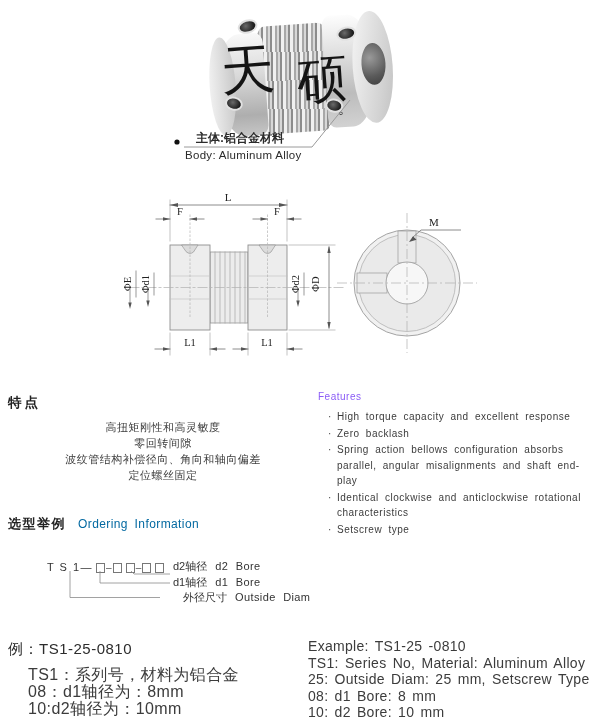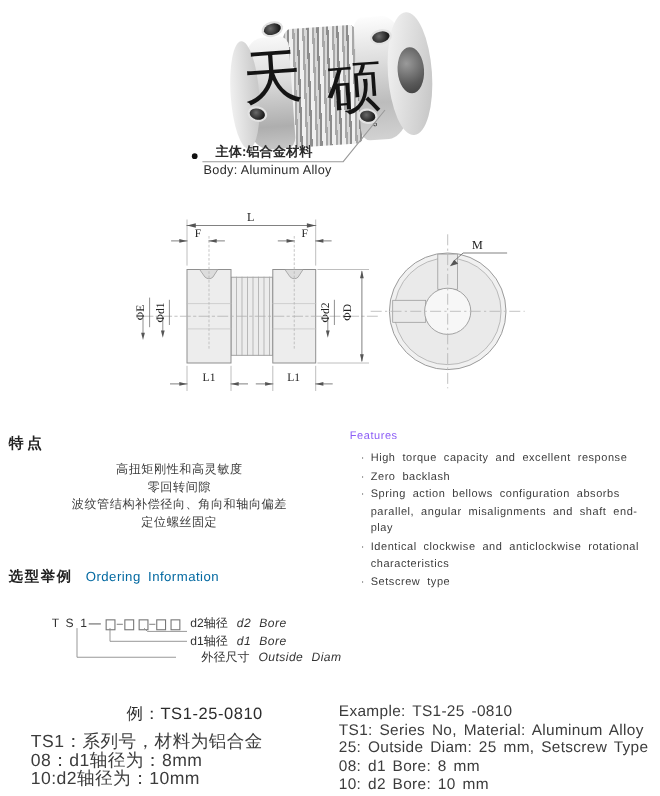--- a/index.html
+++ b/index.html
@@ -63,26 +63,26 @@
   .ord-head-cn{font-size:13px;font-weight:bold;color:#222;letter-spacing:1.5px;}
   .ord-head-en{font-size:12px;color:#0369a1;margin-left:12px;letter-spacing:.4px;word-spacing:3px;}
   .code-row{position:absolute;left:19px;top:560px;height:13px;display:flex;align-items:flex-end;
             font-size:11px;color:#333;margin-left:28px;}
   .code-prefix{letter-spacing:1.5px;}
   .cbox{width:7px;height:8px;border:1px solid #777;background:#fff;flex:none;}
   .cdash{font-size:10px;color:#555;margin:0 1px;}
   .g2{margin-left:4px;} .g3{margin-left:3px;}
   .ord-conn{position:absolute;left:0;top:530px;width:600px;height:100px;pointer-events:none;}
   .ord-label{position:absolute;font-size:11px;color:#333;white-space:nowrap;}
-  .ord-label .en{margin-left:8px;letter-spacing:.4px;word-spacing:4px;font-style:italic;}
+  .ord-label .en{margin-left:8px;letter-spacing:.4px;word-spacing:4px;}
   .oL1{left:173px;top:559px;} .oL2{left:173px;top:575px;} .oL3{left:163px;top:590px;margin-left:20px;}
 
   
   .example-cn{position:absolute;left:8px;top:640px;}
-  .exc-head{font-size:15px;color:#2c2c2c;letter-spacing:.5px;text-align:right;}
+  .exc-head{font-size:15px;color:#2c2c2c;letter-spacing:.5px;}
   .exc-items{margin-top:7px;padding-left:20px;}
   .exc-item{font-size:16px;line-height:17px;color:#3c3c3c;letter-spacing:.4px;}
   .example-en{position:absolute;left:308px;top:638px;width:288px;}
   .exe-line{font-size:14px;line-height:16.5px;color:#3c3c3c;letter-spacing:.3px;word-spacing:2px;}
 </style>
 </head>
 <body>
 
 <div class="page">
 

